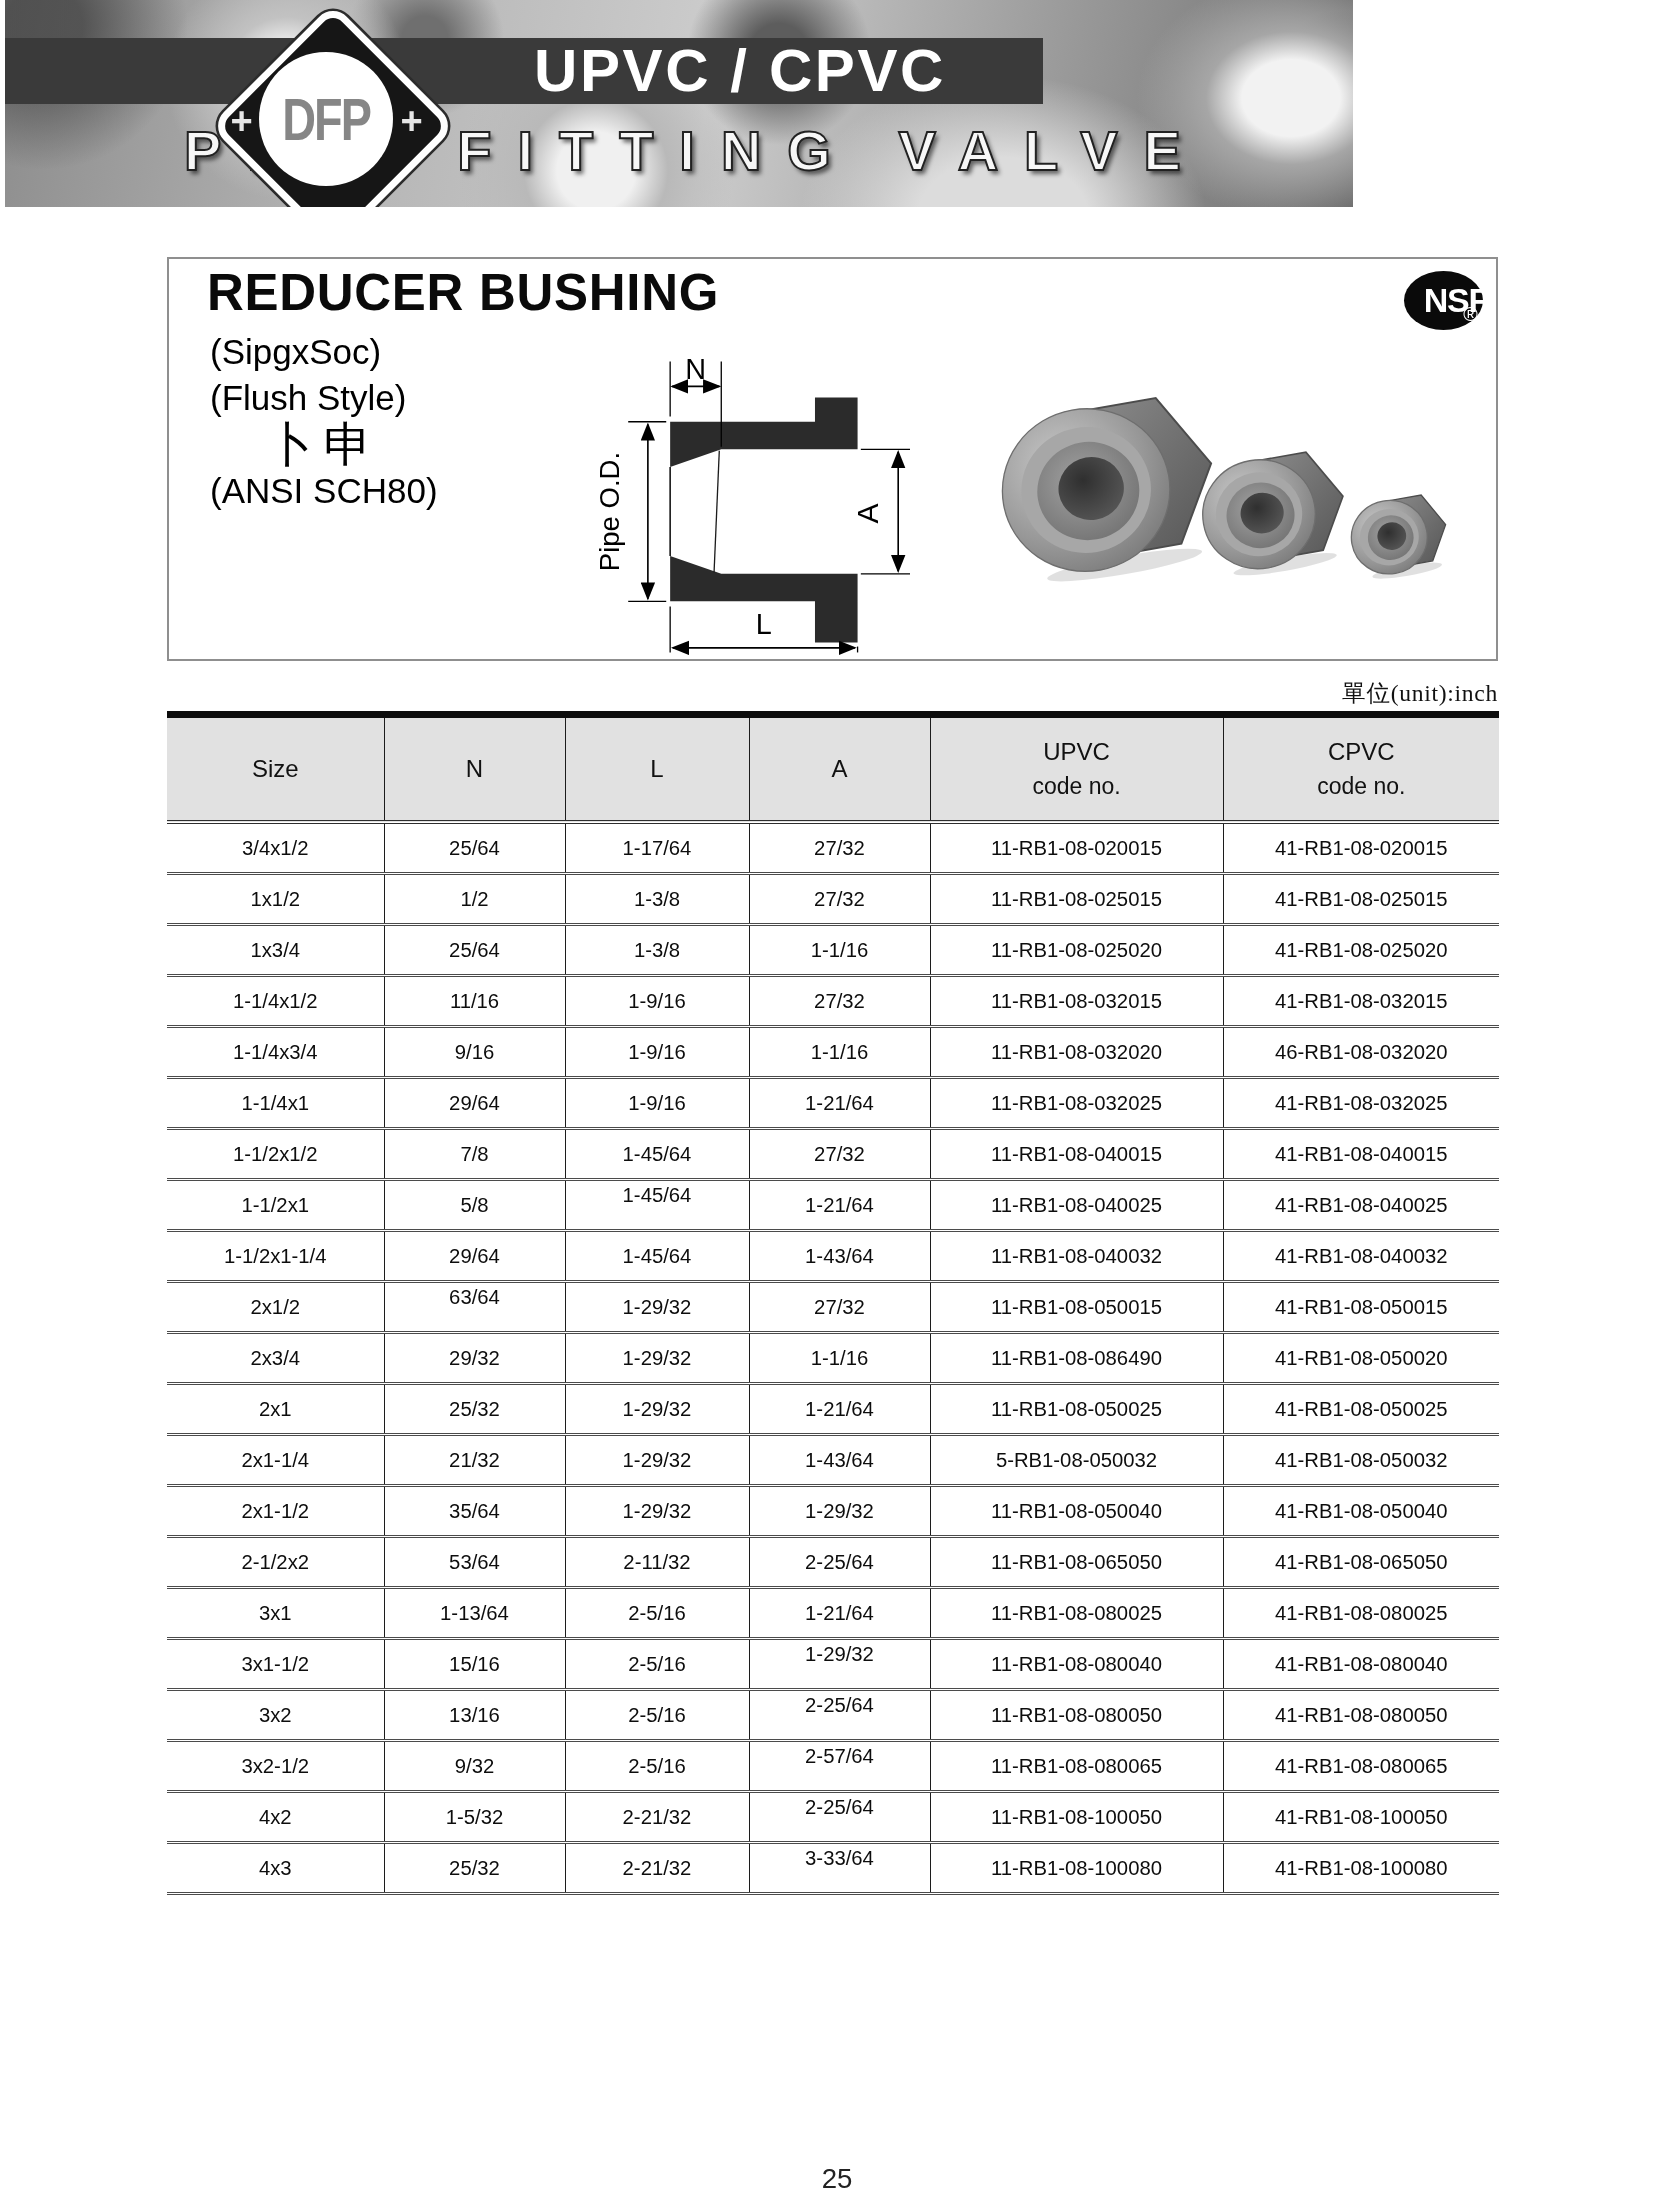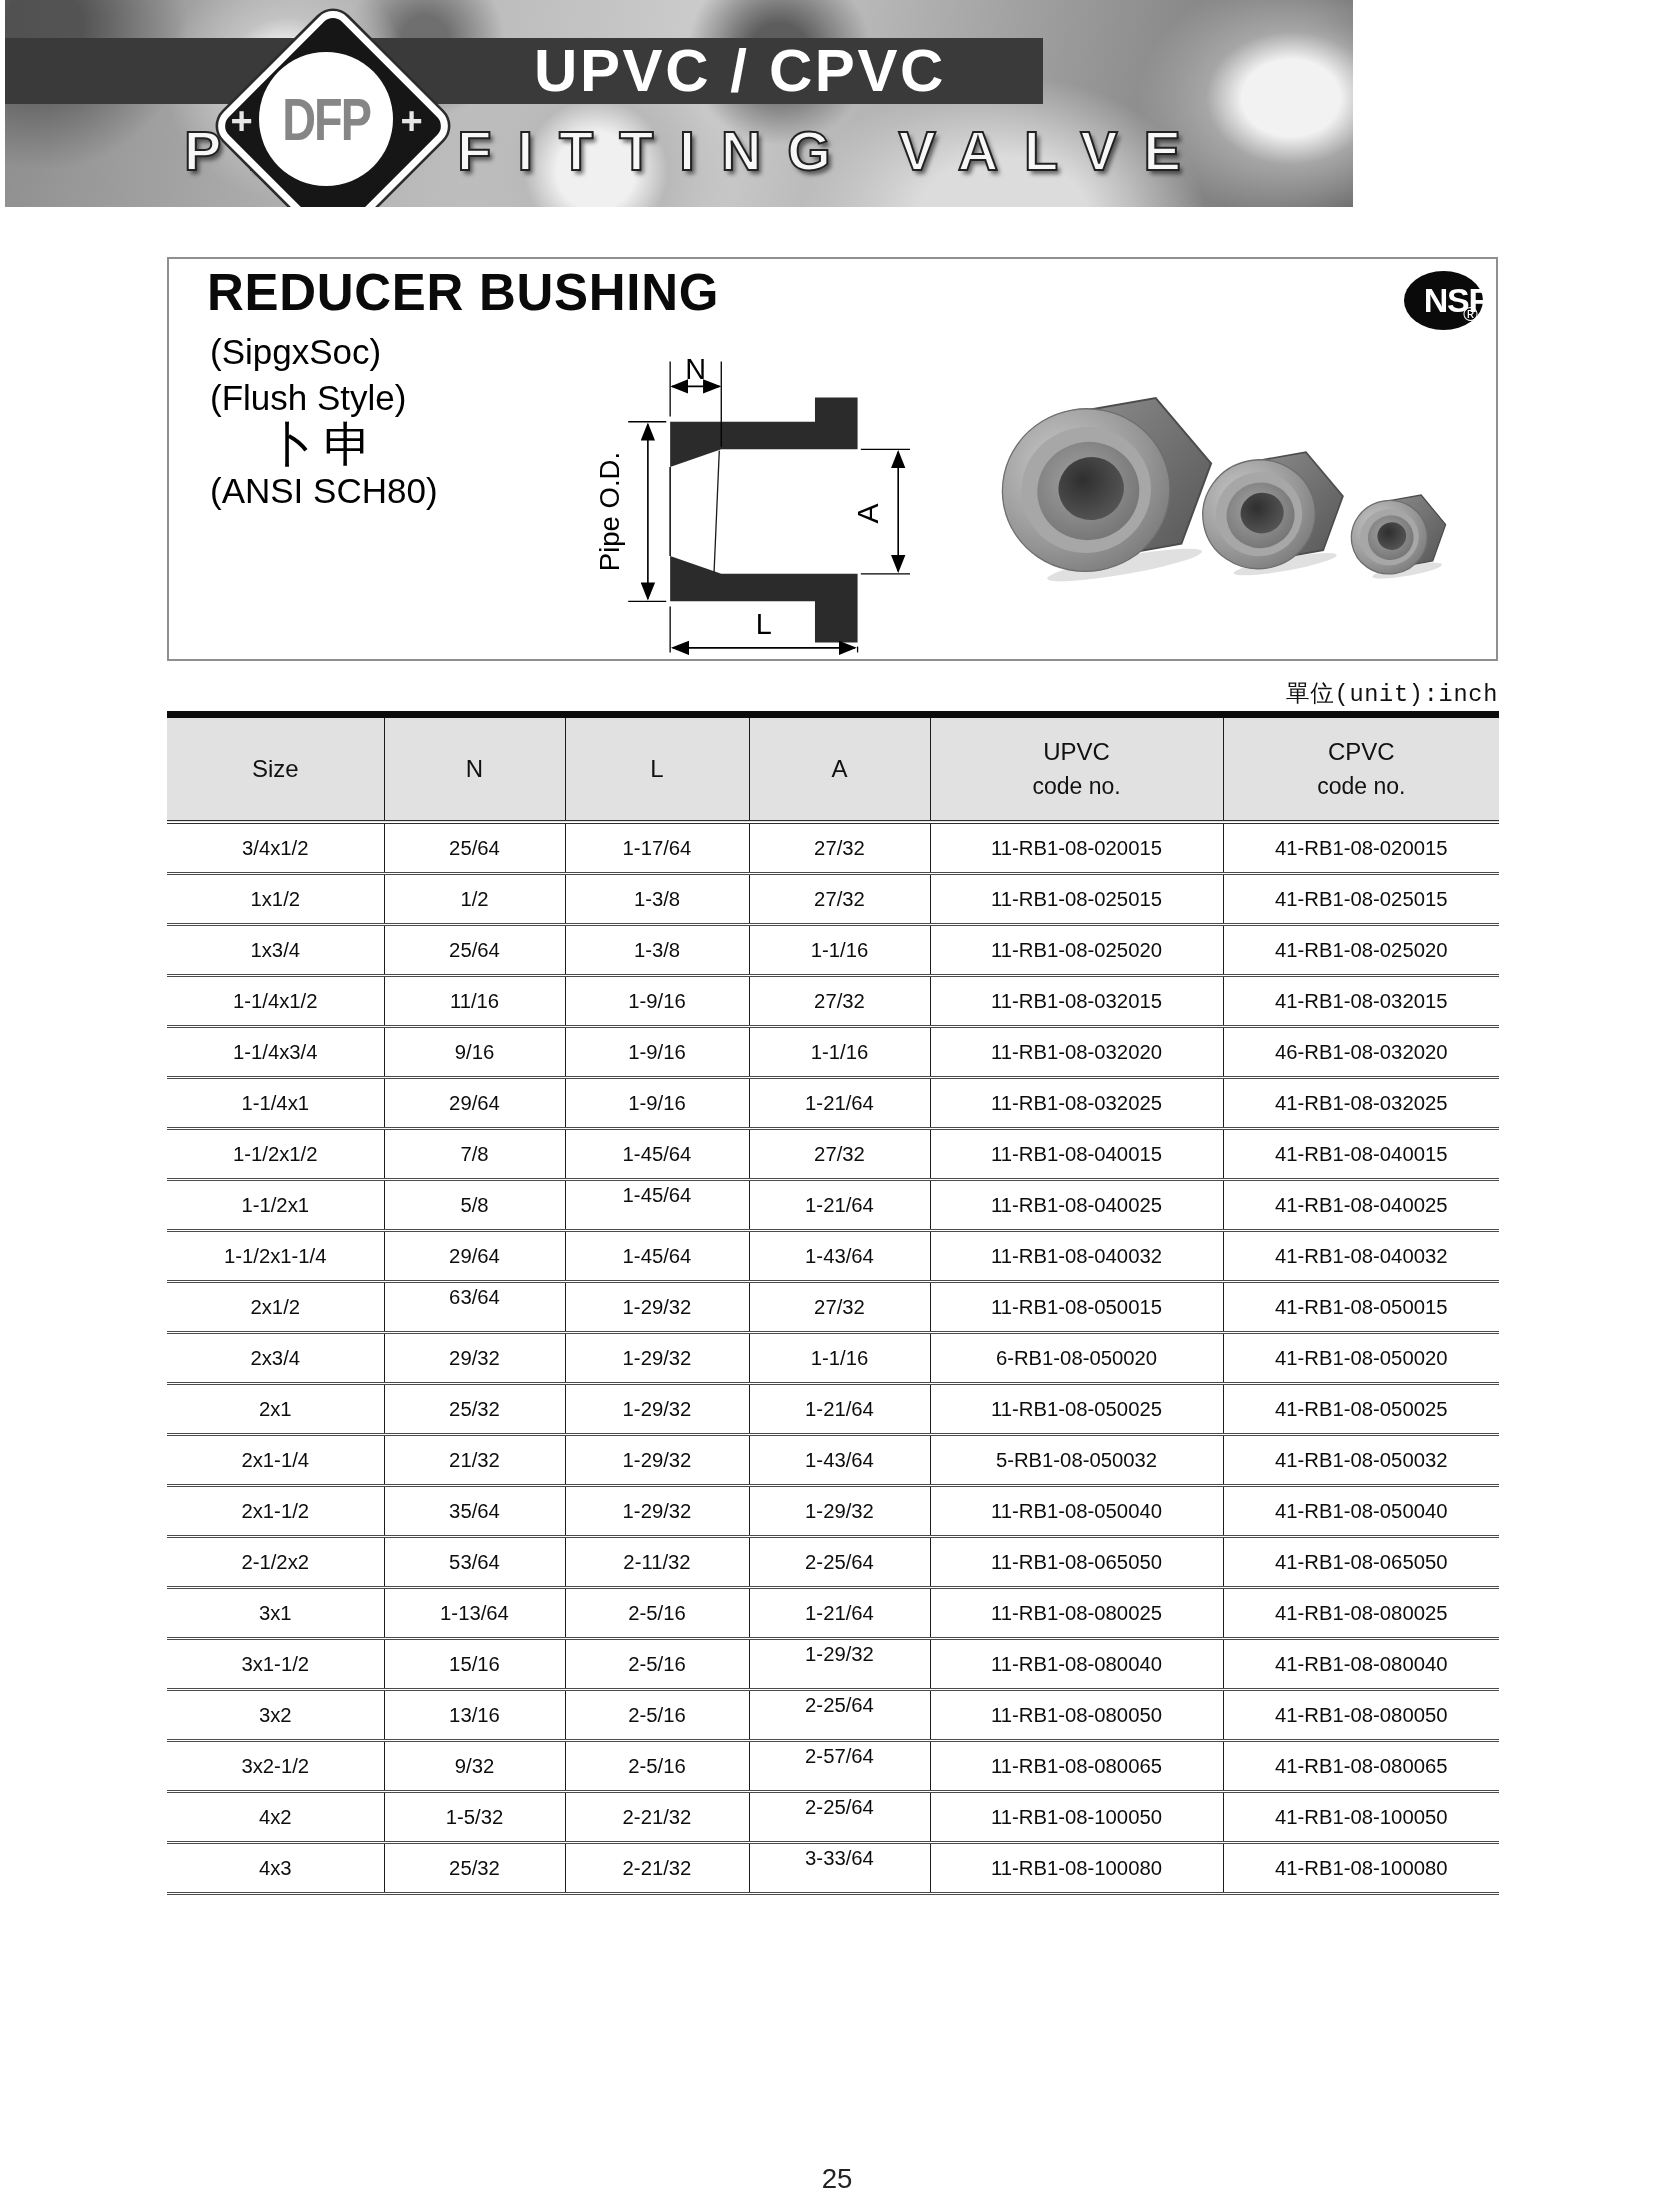--- a/index.html
+++ b/index.html
@@ -81,21 +81,21 @@
     position:absolute; left:1235px; top:11.8px; width:79px; height:59px;
     background:#0a0a0a; border-radius:50%;
     display:flex; align-items:center; justify-content:center;
   }
   .nsf .nsf-text { color:#fff; font-weight:bold; font-size:34px; letter-spacing:-1.3px; margin-right:5.3px;margin-left:30px; }
   .nsf .nsf-reg { position:absolute; right:5.3px; bottom:3.9px; color:#fff; font-size:19.7px; }
 
   
   .unit-note {
     position:absolute; left:0; top:677px; width:1498px; text-align:right;
-    font-size:23.6px; font-family:Liberation Mono, monospace; color:#111;
+    font-size:23.6px; font-family:Liberation Serif, serif; color:#111;
     letter-spacing:0.7px;
   }
 
   
   table.spec {
     position:absolute; left:167px; top:711px; width:1331px;
     border-collapse:collapse; table-layout:fixed;
   }
   table.spec th, table.spec td {
     border-left:1.3px solid #1c1c1c; text-align:center; padding:0;
@@ -351,21 +351,21 @@
           <td>1-29/32</td>
           <td>27/32</td>
           <td>11-RB1-08-050015</td>
           <td>41-RB1-08-050015</td>
         </tr>
         <tr>
           <td>2x3/4</td>
           <td>29/32</td>
           <td>1-29/32</td>
           <td>1-1/16</td>
-          <td>6-RB1-08-050020</td>
+          <td>11-RB1-08-086490</td>
           <td>41-RB1-08-050020</td>
         </tr>
         <tr>
           <td>2x1</td>
           <td>25/32</td>
           <td>1-29/32</td>
           <td>1-21/64</td>
           <td>11-RB1-08-050025</td>
           <td>41-RB1-08-050025</td>
         </tr>

